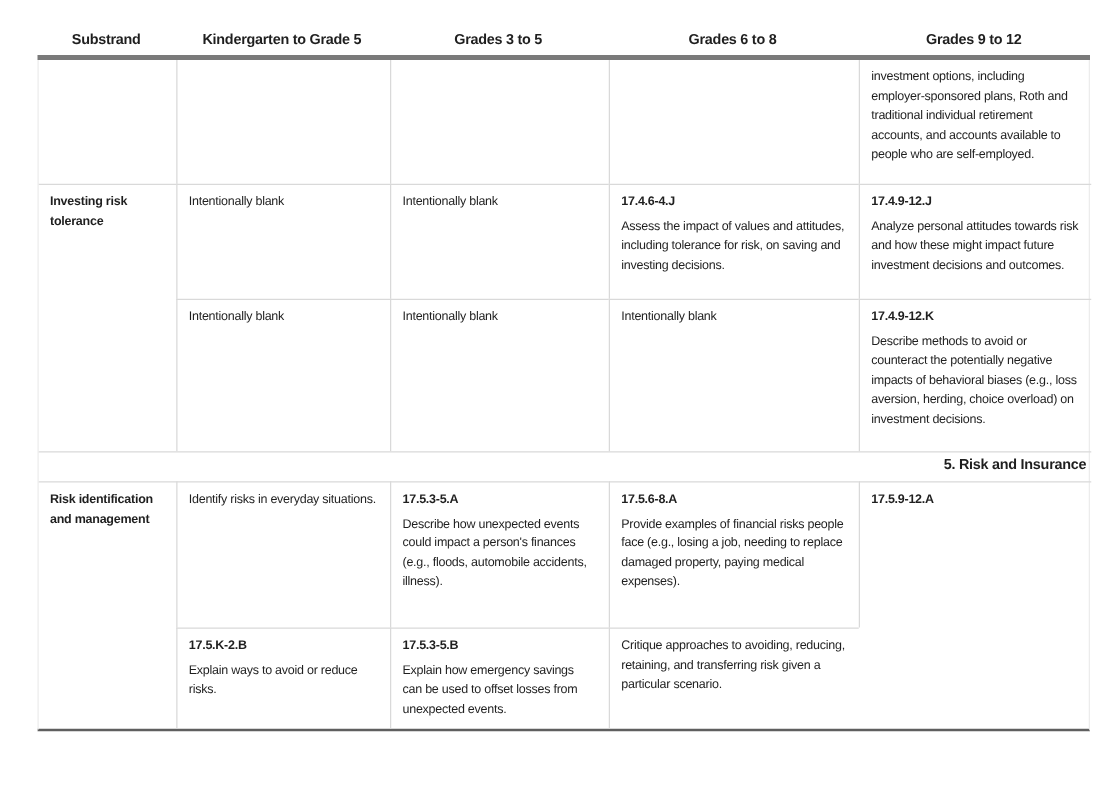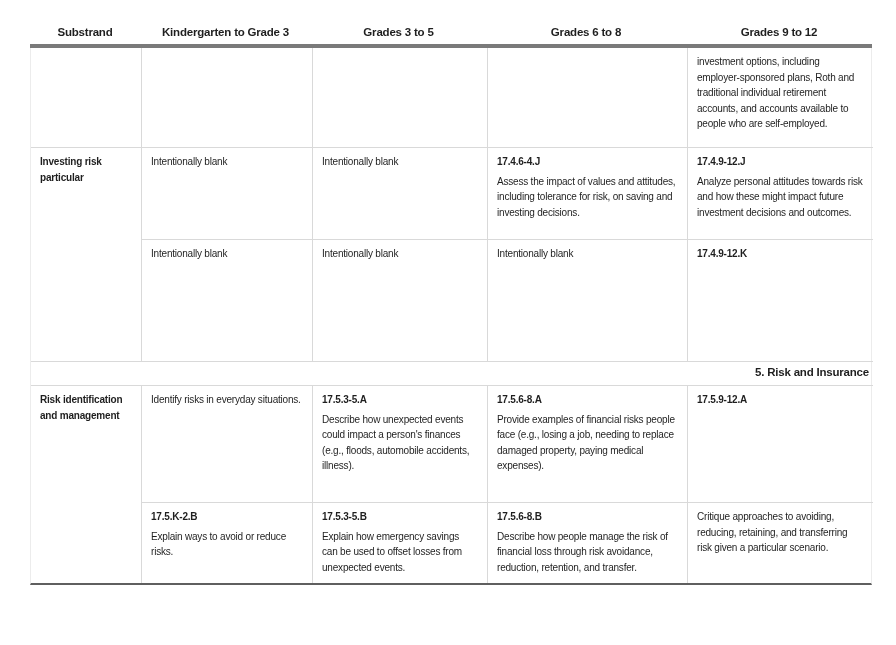--- a/index.html
+++ b/index.html
@@ -60,37 +60,37 @@
   }
 </style>
 </head>
 <body>
 
 <div class="page">
   <div class="doc-table">
 
     <div class="thead">
       <div class="th">Substrand</div>
-      <div class="th">Kindergarten to Grade 3</div>
+      <div class="th">Kindergarten to Grade 5</div>
       <div class="th">Grades 3 to 5</div>
       <div class="th">Grades 6 to 8</div>
       <div class="th">Grades 9 to 12</div>
     </div>
 
     <div class="tbody">
 
       <div class="cell"></div>
       <div class="cell bl"></div>
       <div class="cell bl"></div>
       <div class="cell bl"></div>
       <div class="cell bl">
         <div class="text">investment options, including employer-sponsored plans, Roth and traditional individual retirement accounts, and accounts available to people who are self-employed.</div>
       </div>
 
-      <div class="cell bt substrand-span">Investing risk particular</div>
+      <div class="cell bt substrand-span">Investing risk tolerance</div>
       <div class="cell bl bt">
         <div class="text">Intentionally blank</div>
       </div>
       <div class="cell bl bt">
         <div class="text">Intentionally blank</div>
       </div>
       <div class="cell bl bt">
         <div class="code">17.4.6-4.J</div>
         <div class="text">Assess the impact of values and attitudes, including tolerance for risk, on saving and investing decisions.</div>
       </div>
@@ -103,20 +103,21 @@
         <div class="text">Intentionally blank</div>
       </div>
       <div class="cell bl bt">
         <div class="text">Intentionally blank</div>
       </div>
       <div class="cell bl bt">
         <div class="text">Intentionally blank</div>
       </div>
       <div class="cell bl bt">
         <div class="code">17.4.9-12.K</div>
+        <div class="text">Describe methods to avoid or counteract the potentially negative impacts of behavioral biases (e.g., loss aversion, herding, choice overload) on investment decisions.</div>
       </div>
 
       <div class="section-row bt">5. Risk and Insurance</div>
 
       <div class="cell bt substrand-span">Risk identification and management</div>
       <div class="cell bl bt">
         <div class="text">Identify risks in everyday situations.</div>
       </div>
       <div class="cell bl bt">
         <div class="code">17.5.3-5.A</div>
@@ -132,22 +133,18 @@
 
       <div class="cell bl bt">
         <div class="code">17.5.K-2.B</div>
         <div class="text">Explain ways to avoid or reduce risks.</div>
       </div>
       <div class="cell bl bt">
         <div class="code">17.5.3-5.B</div>
         <div class="text">Explain how emergency savings can be used to offset losses from unexpected events.</div>
       </div>
       <div class="cell bl bt">
-        <div class="code">17.5.6-8.B</div>
-        <div class="text">Describe how people manage the risk of financial loss through risk avoidance, reduction, retention, and transfer.</div>
-      </div>
-      <div class="cell bl bt">
         <div class="text">Critique approaches to avoiding, reducing, retaining, and transferring risk given a particular scenario.</div>
       </div>
 
     </div>
   </div>
 </div>
 
 </body></html>

